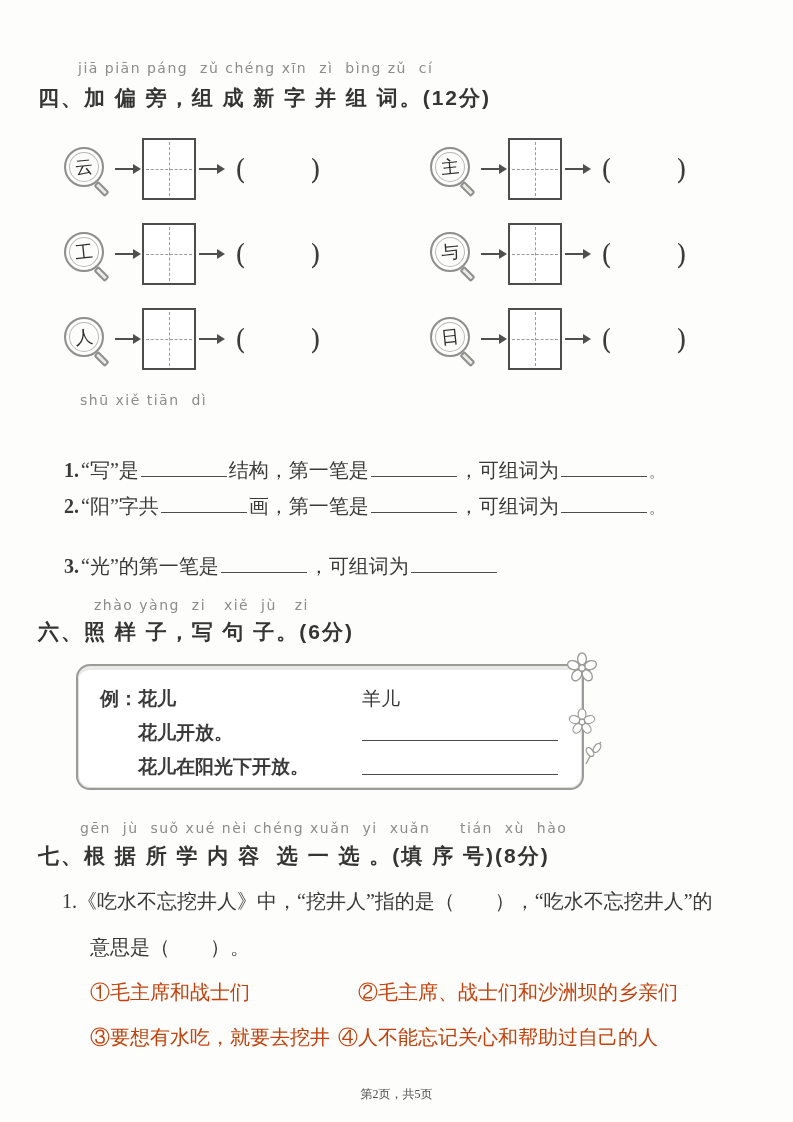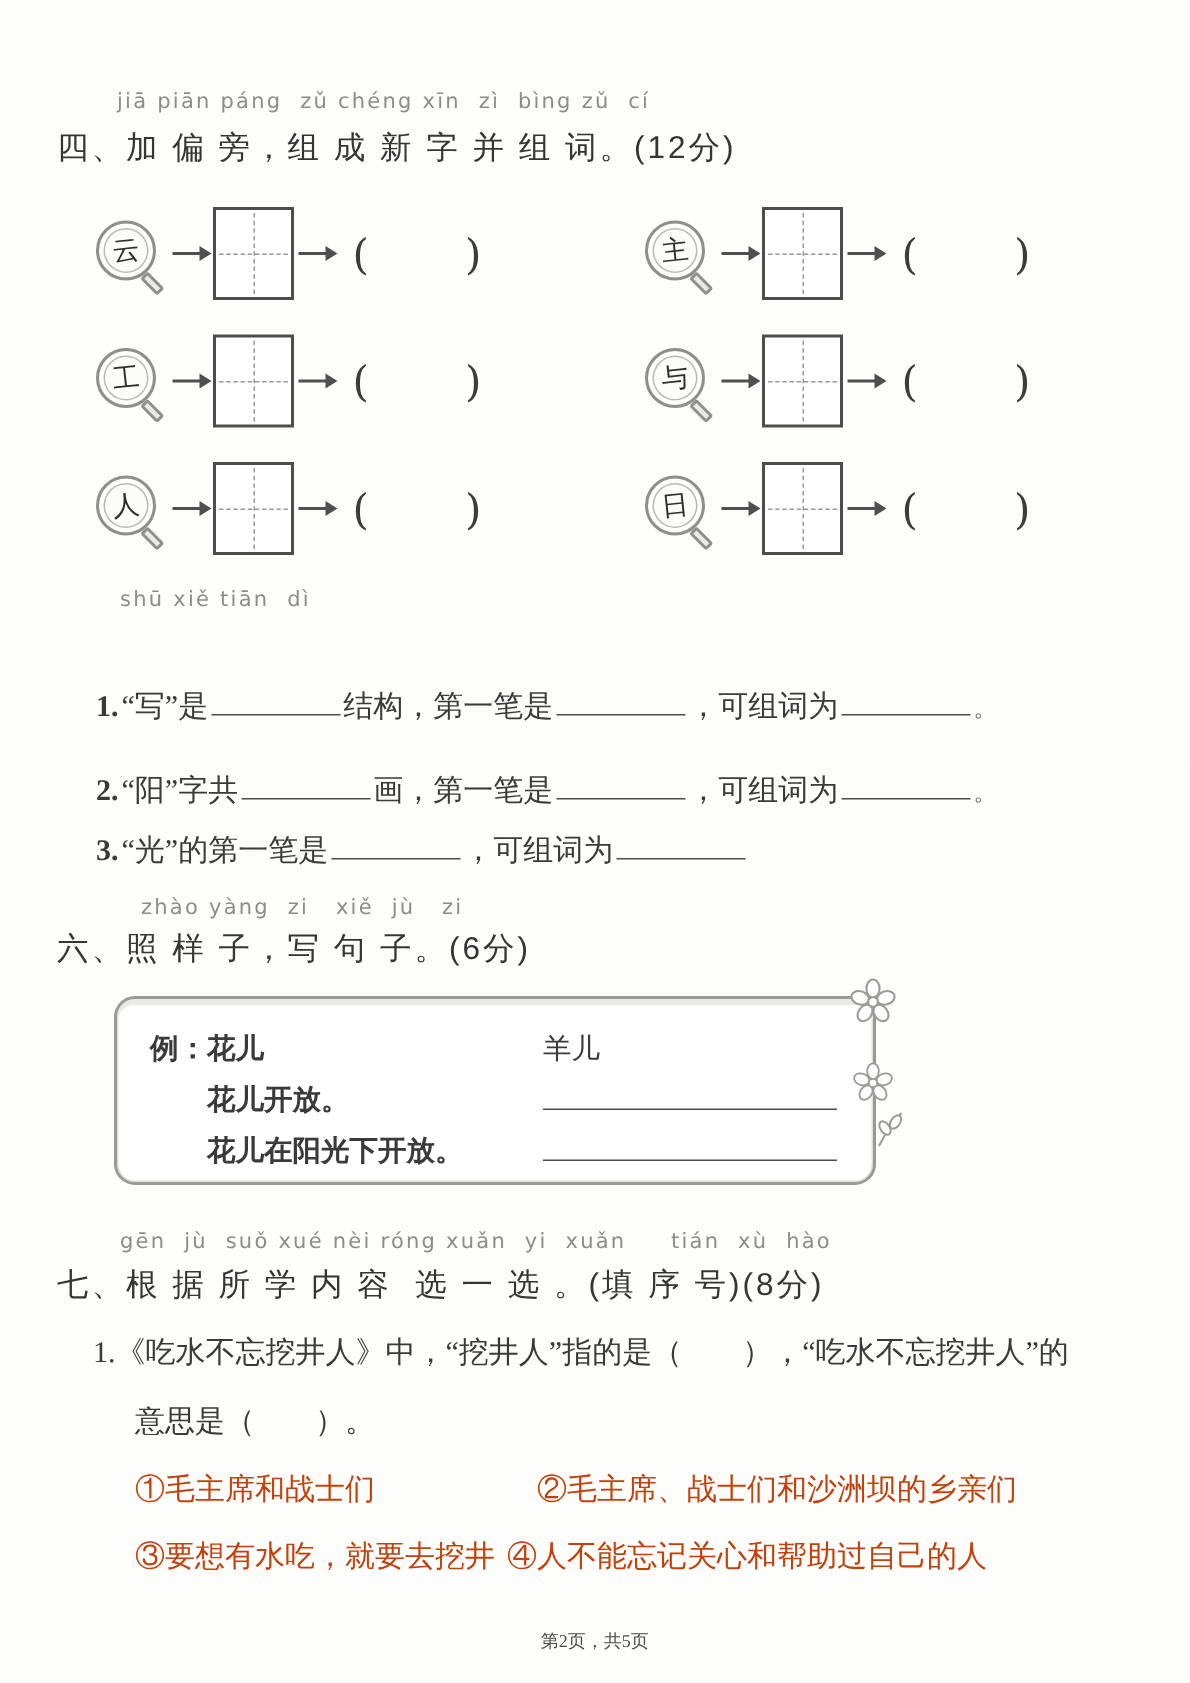--- a/index.html
+++ b/index.html
@@ -7,21 +7,21 @@
   .page {
     position: relative; width: 793px; height: 1122px; margin: 0 auto;
     background: #fdfdfb; color: #3d3d3d; overflow: hidden;
   }
   .pinyin {
     position: absolute; font-family: "DejaVu Sans", sans-serif;
     font-size: 14px; color: #8c8c8c; letter-spacing: 1.5px; white-space: pre;
   }
   .sec-title {
     position: absolute; font-family: "Liberation Sans", sans-serif;
-    font-weight: normal; font-size: 21px; color: #353535; letter-spacing: 2px; white-space: pre;
+    font-weight: bold; font-size: 21px; color: #353535; letter-spacing: 2px; white-space: pre;
   }
   
   .m-item { position: absolute; display: flex; align-items: center; height: 66px; }
   .mag { position: relative; width: 50px; height: 56px; flex: 0 0 auto; }
   .mag-lens {
     position: absolute; left: 2px; top: 6px; width: 40px; height: 40px;
     border: 2px solid #8f8f8c; border-radius: 50%; background: #fcfcfa;
     box-shadow: inset 0 0 0 3px #fff, inset 0 0 0 4px #b9b9b5;
     display: flex; align-items: center; justify-content: center;
   }
@@ -189,21 +189,21 @@
         <span>)</span>
       </div>
   </div>
 
   <div class="pinyin" style="left:80px;top:392px">shū xiě tiān  dì</div>
 
   <div class="fill" style="left:64px;top:456px">
     <span class="qnum">1.</span><span>“写”是</span><span class="blank"></span><span>结构，第一笔是</span><span class="blank"></span><span>，可组词为</span><span class="blank"></span><span class="dot-end">。</span>
   </div>
 
-  <div class="fill" style="left:64px;top:512px">
+  <div class="fill" style="left:64px;top:492px">
     <span class="qnum">2.</span><span>“阳”字共</span><span class="blank"></span><span>画，第一笔是</span><span class="blank"></span><span>，可组词为</span><span class="blank"></span><span class="dot-end">。</span>
   </div>
 
   <div class="fill" style="left:64px;top:552px">
     <span class="qnum">3.</span><span>“光”的第一笔是</span><span class="blank"></span><span>，可组词为</span><span class="blank"></span>
   </div>
 
   <div class="pinyin" style="left:94px;top:597px">zhào yàng  zi   xiě  jù   zi</div>
   <div class="sec-title" style="left:38px;top:618px">六、照 样 子，写 句 子。(6分)</div>
 
@@ -243,21 +243,21 @@
     </svg>
     <svg class="leafsvg" style="right:-24px;top:72px" width="24" height="28" viewBox="0 0 24 28">
       <g fill="#ffffff" stroke="#9b9b98" stroke-width="1.3">
         <path d="M4 26 C 8 18, 12 11, 19 4" fill="none"></path>
         <ellipse cx="8" cy="14" rx="3" ry="5" transform="rotate(-35 8 14)"></ellipse>
         <ellipse cx="15" cy="10" rx="3" ry="5" transform="rotate(35 15 10)"></ellipse>
       </g>
     </svg>
   </div>
 
-  <div class="pinyin" style="left:80px;top:820px">gēn  jù  suǒ xué nèi róng xuǎn  yi  xuǎn     tián  xù  hào</div>
+  <div class="pinyin" style="left:80px;top:820px">gēn  jù  suǒ xué nèi chéng xuǎn  yi  xuǎn     tián  xù  hào</div>
   <div class="sec-title" style="left:38px;top:842px">七、根 据 所 学 内 容  选 一 选 。(填 序 号)(8分)</div>
 
   <div class="fill" style="left:62px;top:888px">1.《吃水不忘挖井人》中，“挖井人”指的是（　　），“吃水不忘挖井人”的</div>
   <div class="fill" style="left:90px;top:934px">意思是（　　）。</div>
 
   <div class="opt" style="left:90px;top:979px">①毛主席和战士们</div>
   <div class="opt" style="left:358px;top:979px">②毛主席、战士们和沙洲坝的乡亲们</div>
   <div class="opt" style="left:90px;top:1024px">③要想有水吃，就要去挖井</div>
   <div class="opt" style="left:338px;top:1024px">④人不能忘记关心和帮助过自己的人</div>
 

